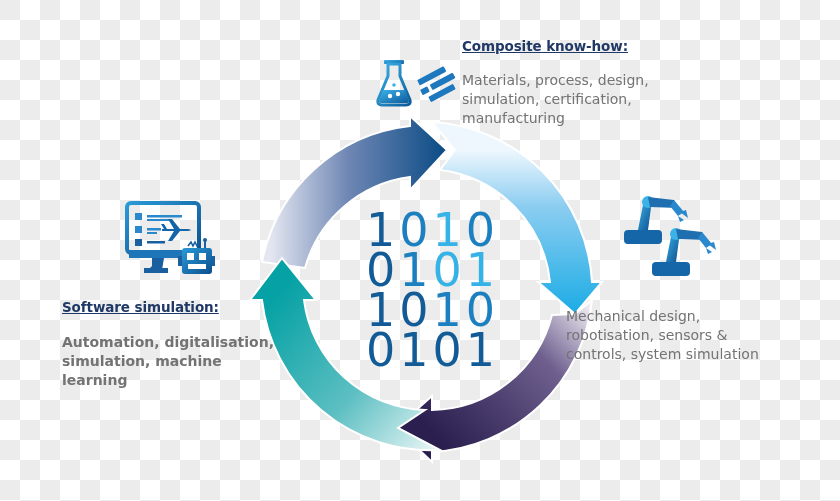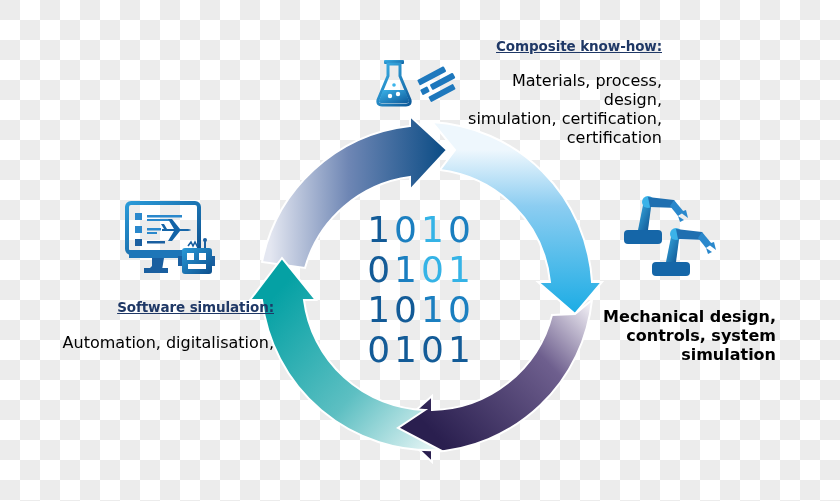--- a/index.html
+++ b/index.html
@@ -7,36 +7,36 @@
       width: 840px; height: 501px; position: relative; overflow: hidden;
       background-color: #ffffff;
       background-image:
         linear-gradient(45deg, #ececec 25%, transparent 25%, transparent 75%, #ececec 75%),
         linear-gradient(45deg, #ececec 25%, transparent 25%, transparent 75%, #ececec 75%);
       background-size: 40px 40px;
       background-position: 20px 0, 0 20px;
       font-family: "DejaVu Sans", sans-serif;
     }
     .layer { position: absolute; left: 0; top: 0; width: 840px; height: 501px; }
-    .label-block { position: absolute; text-align: right; color: #2e4a78; }
+    .label-block { position: absolute; text-align: left; color: #2e4a78; }
     .heading {
       font-weight: bold; font-size: 13.5px; text-decoration: underline;
       color: #1f3866; display: block; letter-spacing: -0.1px;
     }
-    .desc { font-size: 16px; line-height: 19px; display: block; color: #000000; }
+    .desc { font-size: 14px; line-height: 19px; display: block; color: #737373; }
     .desc span { display: block; }
     #composite { left: 462px; top: 38px; width: 200px; }
     #composite .desc { margin-top: 17px; }
     #mechatronics { left: 566px; top: 289px; width: 210px; }
-    #mechatronics .desc { margin-top: 18px; font-weight: bold; }
+    #mechatronics .desc { margin-top: 18px; }
     #software { left: 62px; top: 299px; width: 212px; }
-    #software .desc { margin-top: 18px; }
+    #software .desc { margin-top: 18px; font-weight: bold; }
     .binary {
       position: absolute; left: 366px; top: 210px; width: 110px;
-      font-family: "DejaVu Sans", sans-serif; font-size: 36px; line-height: 40px;
+      font-family: "DejaVu Sans", sans-serif; font-size: 46px; line-height: 40px;
       letter-spacing: 4px; text-align: center;
     }
     .binary .row { display: block; white-space: nowrap; }
     .d-dark { color: #135b97; }
     .d-mid { color: #1b7fc0; }
     .d-light { color: #35b3e6; }
     .icon { position: absolute; }
   </style>
 </head>
 <body>
@@ -189,29 +189,31 @@
     <path d="M 80 38 L 90 50 L 84 54 L 76 44 Z" fill="#2a88cc"></path>
     <path d="M 86 50 L 92 48 L 94 56 Z M 84 54 L 90 58 L 86 60 Z" fill="#2a88cc"></path>
   </g>
 </svg>
 
 <div class="label-block" id="composite">
   <span class="heading">Composite know-how:</span>
   <span class="desc">
     <span>Materials, process, design,</span>
     <span>simulation, certification,</span>
-    <span>certification</span>
+    <span>manufacturing</span>
   </span>
 </div>
 
 <div class="label-block" id="mechatronics">
   <span class="desc">
     <span>Mechanical design,</span>
+    <span>robotisation, sensors &amp;</span>
     <span>controls, system simulation</span>
   </span>
 </div>
 
 <div class="label-block" id="software">
   <span class="heading">Software simulation:</span>
   <span class="desc">
     <span>Automation, digitalisation,</span>
+    <span>simulation, machine learning</span>
   </span>
 </div>
 
 </body></html>

